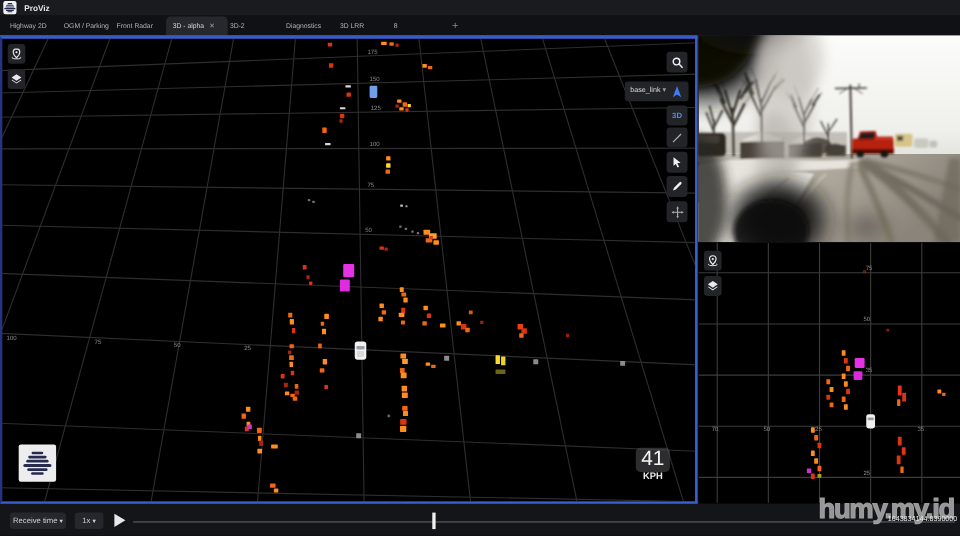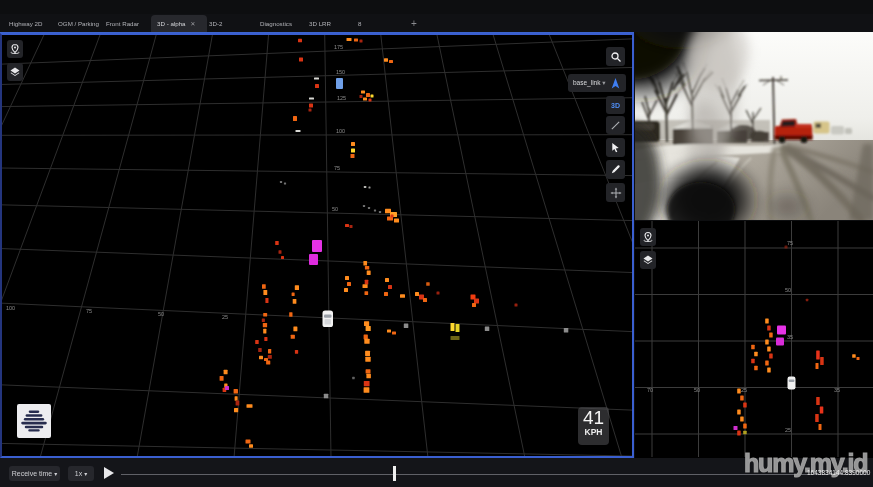--- a/index.html
+++ b/index.html
@@ -18,34 +18,49 @@
   border:2px solid #3a5fd0; border-left-color:#24357e; }
 .btn { position:absolute; background:#232428; border-radius:3px;
   display:flex; align-items:center; justify-content:center; }
 #baselink { left:568px; top:74px; width:58px; height:18px; background:#232428;
   border-radius:3px; color:#d9dadd; font-size:6.5px; line-height:18px;
   padding-left:5px; white-space:nowrap; }
 #badge3d { color:#4f8ef7; font-size:7px; font-weight:bold; }
 #playbar { left:0; top:458px; width:873px; height:29px; background:#141519; }
 .pbtn { position:absolute; background:#26272c; border-radius:3px; color:#cfd0d4;
   font-size:7px; text-align:center; }
-#speed { left:578px; top:407px; width:31px; height:38px;
+#speed { left:578px; top:407px; width:31px; height:22px;
   background:rgba(82,82,86,0.55); border-radius:4px; text-align:center; }
 #speed .n { font-size:19px; color:#f4f4f4; line-height:21px; }
 #speed .u { font-size:8.5px; font-weight:bold; color:#ececec; line-height:9px;text-align:center; }
 #wm { left:744px; top:449px; width:131px; font-size:25px; font-weight:bold;
   color:rgba(162,162,162,0.92); letter-spacing:-1.2px; -webkit-text-stroke:1.1px rgba(162,162,162,0.92);
   transform:scaleX(1.0); transform-origin:left; white-space:nowrap; }
 #ts { left:807px; top:469px; font-size:6.5px; color:#efefef; white-space:nowrap; }
 svg { display:block; }
 .glab text { fill:#8b8b8b; font-size:5.5px; font-family:"Liberation Sans",sans-serif; }
 </style></head>
 <body>
 <div id="root">
 
+<div class="abs" id="titlebar">
+  <div class="abs" style="left:3px;top:1px;width:12px;height:12px;background:#f2f2f4;border-radius:2px;overflow:hidden;">
+    <svg width="12" height="12" viewBox="0 0 34 34">
+<g fill="#272c4e">
+ <rect x="11" y="5.2" width="12" height="2.6" rx="1.3"></rect>
+ <rect x="7.5" y="9.4" width="19" height="2.8" rx="1.4"></rect>
+ <rect x="5.5" y="13.6" width="23" height="2.8" rx="1.4"></rect>
+ <rect x="2.5" y="17.8" width="29" height="3.2" rx="1.6"></rect>
+ <rect x="6.5" y="22.4" width="21" height="2.8" rx="1.4"></rect>
+ <rect x="10.5" y="26.4" width="13" height="2.6" rx="1.3"></rect>
+</g>
+        </svg>
+  </div>
+  <div class="abs" style="left:22px;top:2.5px;font-size:7.5px;font-weight:bold;color:#e4e5e8;">ProViz</div>
+</div>
 
 <div class="abs" id="tabbar">
   <div class="tab" style="left:9px;">Highway 2D</div>
   <div class="tab" style="left:58px;">OGM / Parking</div>
   <div class="tab" style="left:106px;">Front Radar</div>
   <div id="activetab">3D - alpha <span style="color:#9b9ca0;padding-left:3px;">✕</span></div>
   <div class="tab" style="left:209px;">3D-2</div>
   <div class="tab" style="left:260px;">Diagnostics</div>
   <div class="tab" style="left:309px;">3D LRR</div>
   <div class="tab" style="left:358px;">8</div>

